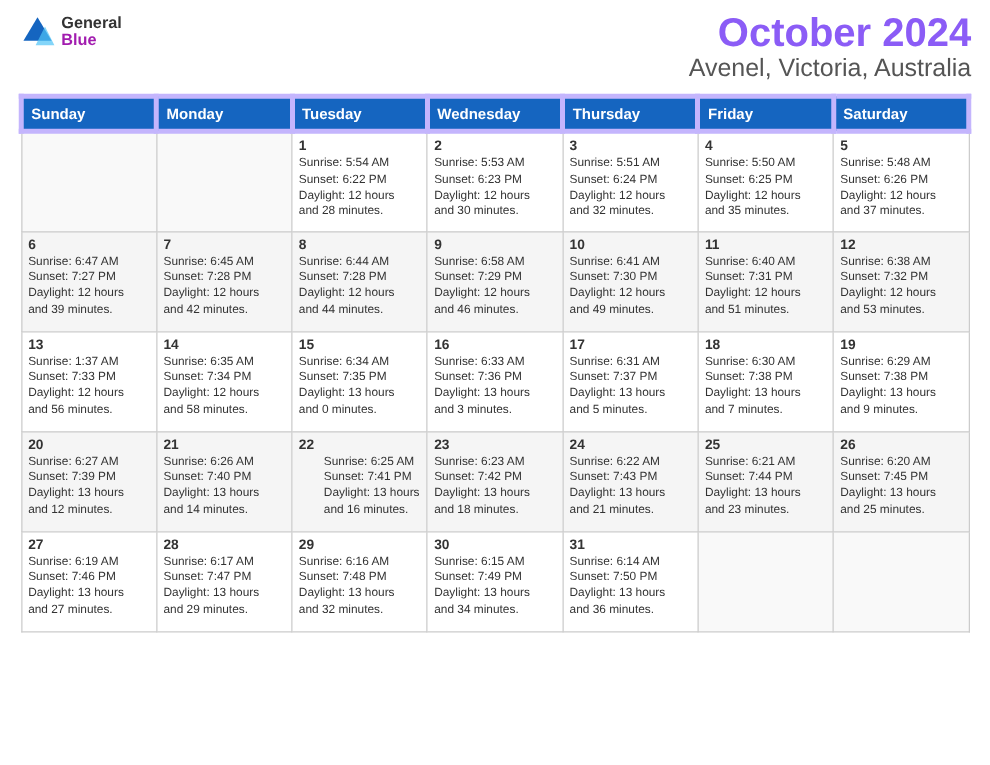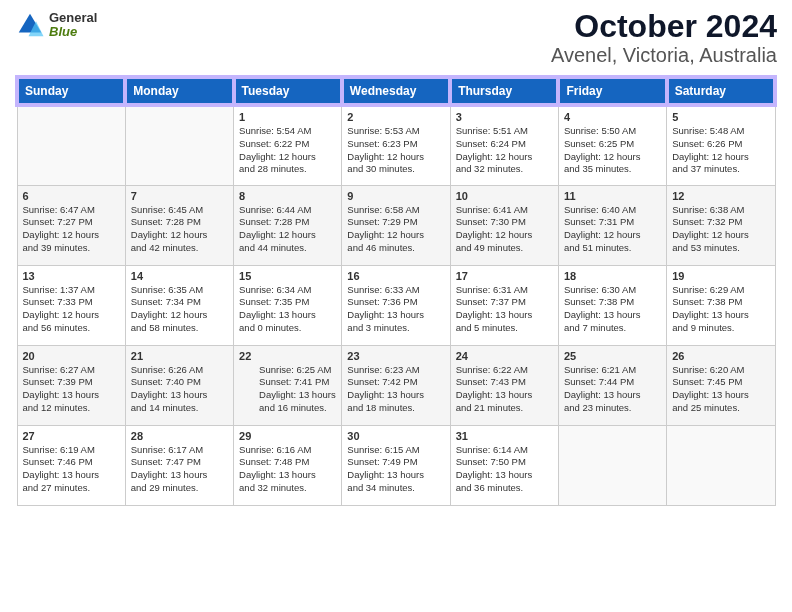--- a/index.html
+++ b/index.html
@@ -29,32 +29,32 @@
       gap: 4px;
     }
     .logo-text {
       display: flex;
       flex-direction: column;
       font-size: 13px;
       font-weight: bold;
       line-height: 1.1;
     }
     .logo-text .general { color: #333; }
-    .logo-text .blue { color: #4d7c0f; font-style: italic; }
+    .logo-text .blue { color: #a21caf; }
     .logo-icon {
       width: 30px;
       height: 30px;
     }
     .title-block {
       text-align: right;
     }
     .month-title {
       font-size: 32px;
       font-weight: bold;
-      color: #0f172a;
+      color: #8b5cf6;
       line-height: 1;
     }
     .location {
       font-size: 20px;
       color: #555;
       margin-top: 2px;
     }
     table {
       width: 100%;
       border-collapse: collapse;

